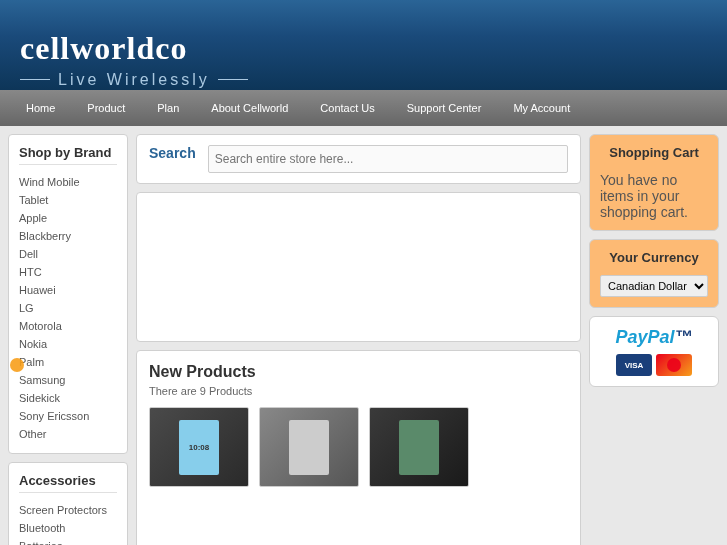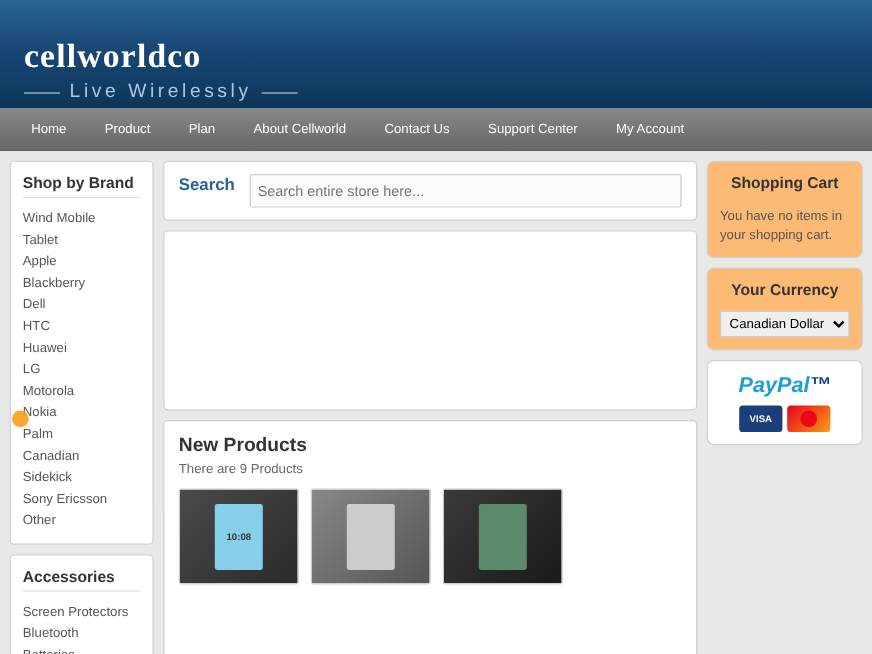--- a/index.html
+++ b/index.html
@@ -8,21 +8,21 @@
     
     .header {
       background: linear-gradient(180deg, #2a6496 0%, #1a4a7a 40%, #0d3558 100%);
       height: 90px;
       display: flex;
       align-items: center;
       padding: 0 20px;
     }
     .logo-text {
       color: white;
-      font-size: 28px;
+      font-size: 32px;
       font-weight: bold;
       letter-spacing: 1px;
       font-family: Georgia, serif;
       margin-top: 28px;
     }
     .logo-tagline {
       color: #aac8e0;
       font-size: 16px;
       text-align: center;
       letter-spacing: 3px;
@@ -211,21 +211,21 @@
       padding: 10px;
     }
     .right-box h3 {
       font-size: 13px;
       font-weight: bold;
       color: #333;
       margin-bottom: 6px;
       text-align: center;
     }
     .cart-text {
-      font-size: 11px;
+      font-size: 14px;
       color: #555;
       line-height: 16px;
       margin-top: 12px;
     }
     .currency-select {
       width: 100%;
       font-size: 11px;
       padding: 3px;
       border: 1px solid #ccc;
       border-radius: 2px;
@@ -305,21 +305,21 @@
       <a class="sidebar-link">Tablet</a>
       <a class="sidebar-link">Apple</a>
       <a class="sidebar-link">Blackberry</a>
       <a class="sidebar-link">Dell</a>
       <a class="sidebar-link">HTC</a>
       <a class="sidebar-link">Huawei</a>
       <a class="sidebar-link">LG</a>
       <a class="sidebar-link">Motorola</a>
       <a class="sidebar-link">Nokia</a>
       <a class="sidebar-link">Palm</a>
-      <a class="sidebar-link">Canadian</a>
+      <a class="sidebar-link">Samsung</a>
       <a class="sidebar-link">Sidekick</a>
       <a class="sidebar-link">Sony Ericsson</a>
       <a class="sidebar-link">Other</a>
     </div>
 
     <div class="sidebar-box">
       <h3>Accessories</h3>
       <a class="sidebar-link">Screen Protectors</a>
       <a class="sidebar-link">Bluetooth</a>
       <a class="sidebar-link">Batteries</a>

